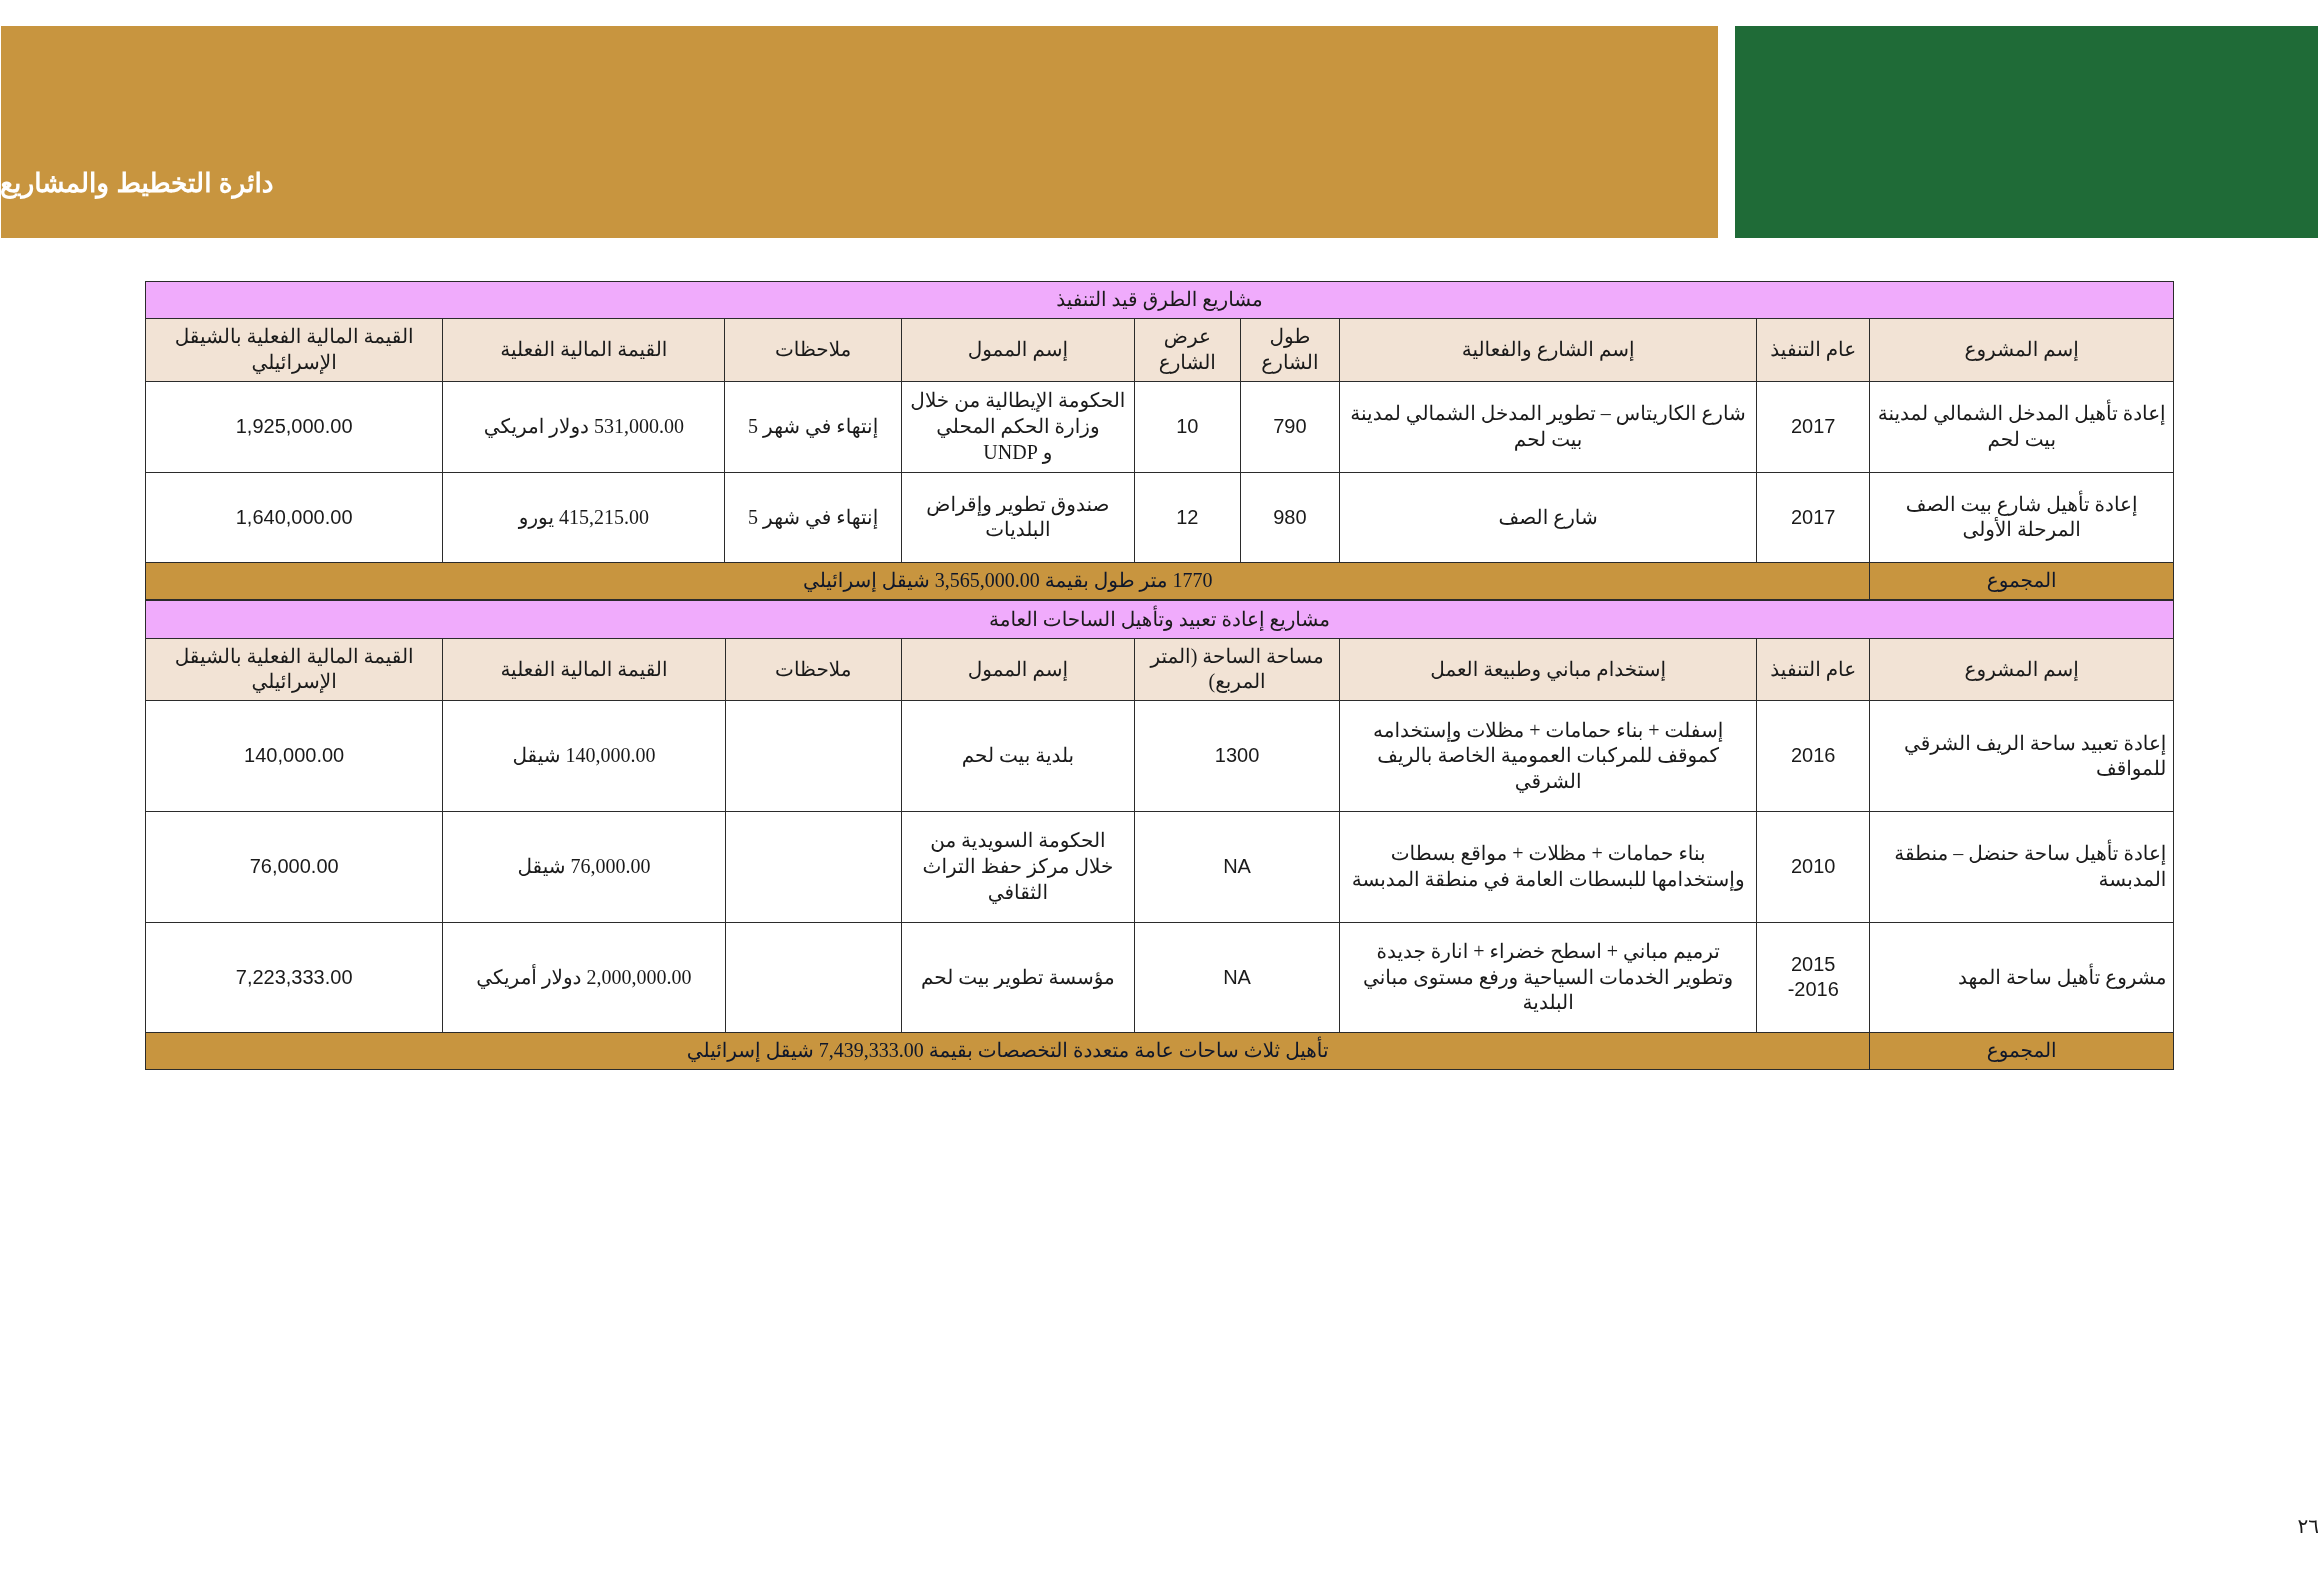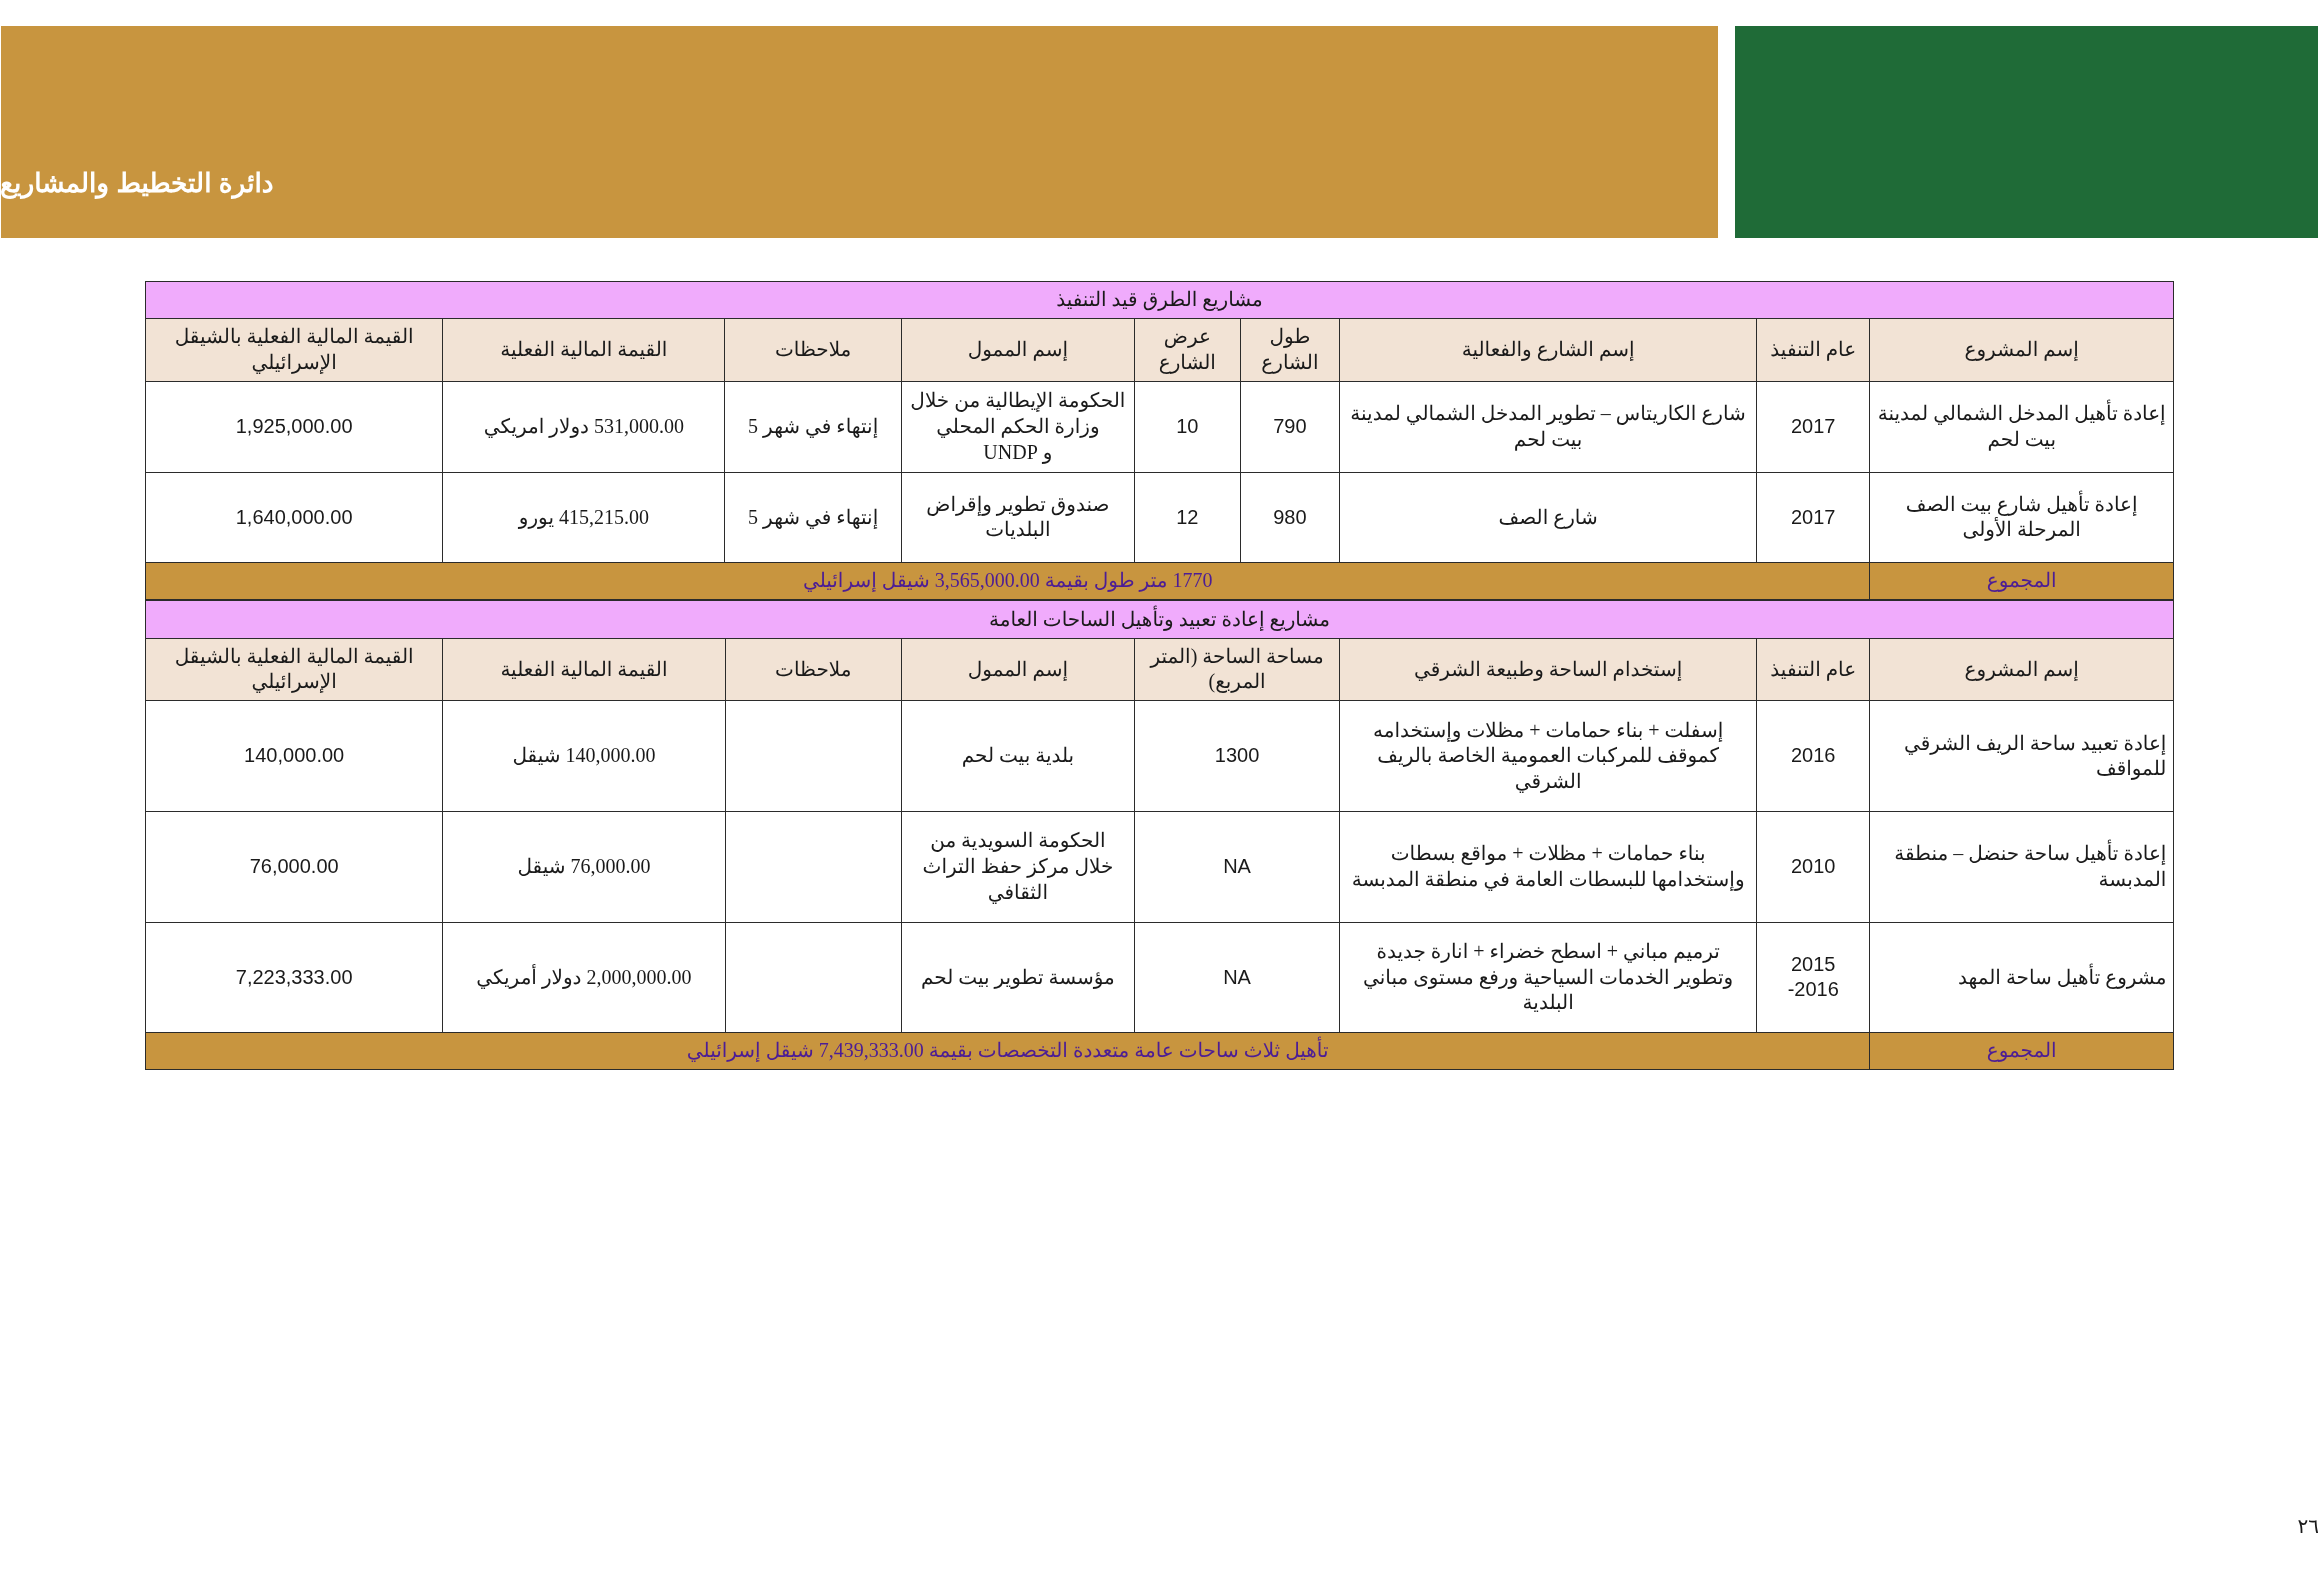--- a/index.html
+++ b/index.html
@@ -88,21 +88,21 @@
     padding: 9.3px 6.6px;
   }
   .head-row td {
     background: #f2e3d5;
     font-size: 19px;
     padding: 10.6px 5.3px;
     line-height: 1.25;
   }
   .total-row td {
     background: #c8953f;
-    color: #4c1d95;
+    color: #0f172a;
     font-size: 20px;
     padding: 12px 6.6px;
   }
   .total-row td.label {
     background: #c8953f;
   }
   .data-row td {
     background: #ffffff;
     height: 79px;
   }
@@ -227,21 +227,21 @@
         <col class="c-amount">
         <col class="c-ils">
     </colgroup>
     <tbody>
       <tr class="section-title">
         <td colspan="8">مشاريع إعادة تعبيد وتأهيل الساحات العامة</td>
       </tr>
       <tr class="head-row">
         <td>إسم المشروع</td>
         <td>عام التنفيذ</td>
-        <td>إستخدام الساحة وطبيعة الشرقي</td>
+        <td>إستخدام مباني وطبيعة العمل</td>
         <td>مساحة الساحة (المتر المربع)</td>
         <td>إسم الممول</td>
         <td>ملاحظات</td>
         <td>القيمة المالية الفعلية</td>
         <td>القيمة المالية الفعلية بالشيقل الإسرائيلي</td>
       </tr>
 
       <tr class="data-row">
         <td class="wrap tall">إعادة تعبيد ساحة الريف الشرقي للمواقف</td>
         <td class="num">2016</td>

